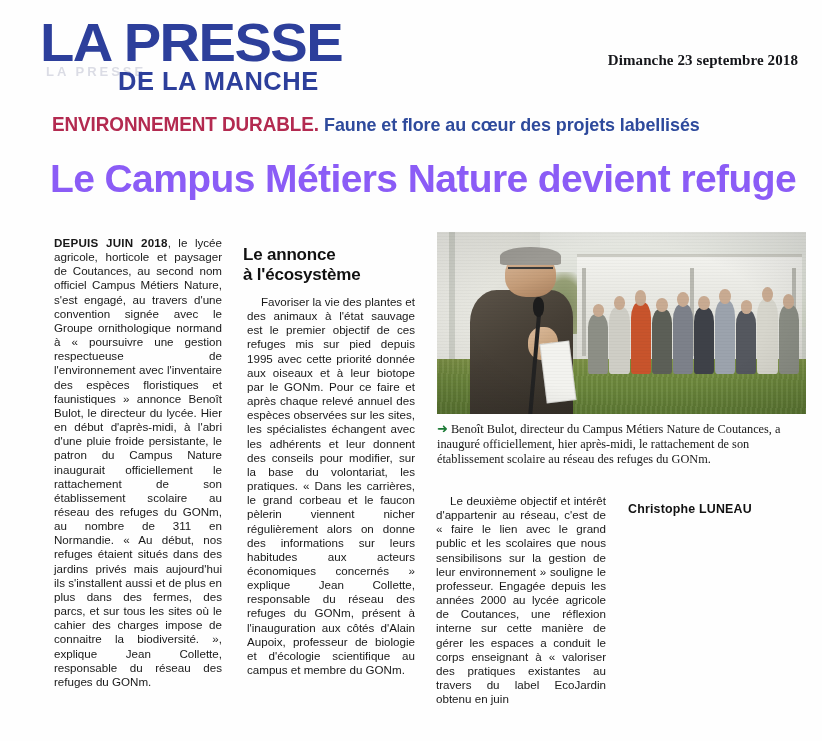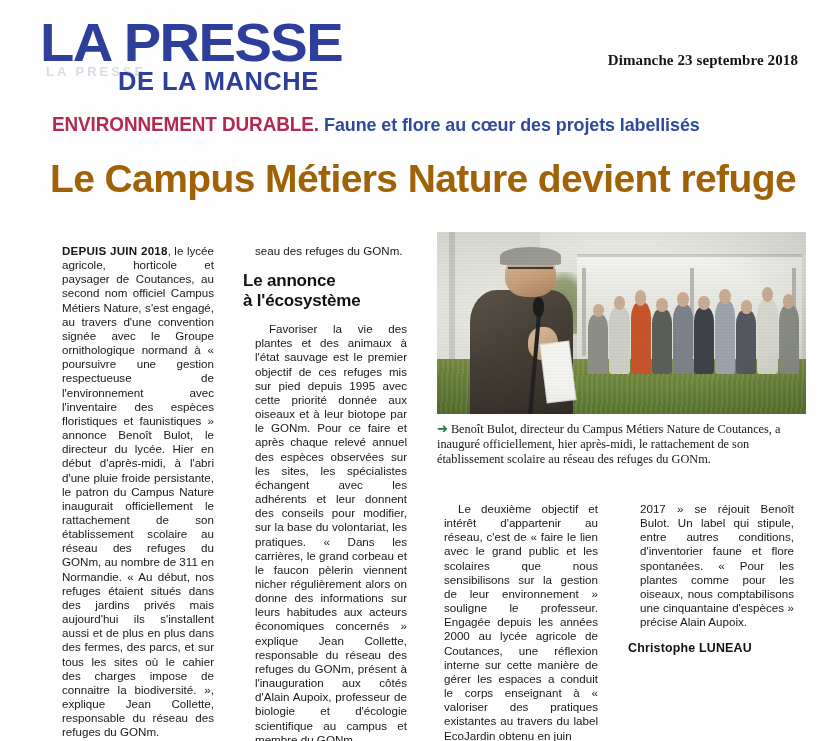--- a/index.html
+++ b/index.html
@@ -107,38 +107,38 @@
     position: absolute;
     left: 50px;
     top: 157px;
     width: 740px;
     text-align: center;
     font-family: "Liberation Sans", sans-serif;
     font-weight: bold;
     font-size: 39px;
     line-height: 44px;
     letter-spacing: -0.6px;
-    color: #a16207;
+    color: #8b5cf6;
     transform: scaleX(1.0);
     white-space: nowrap;
   }
 
   
   .col {
     position: absolute;
     font-family: "Liberation Sans", sans-serif;
     font-size: 11.6px;
     line-height: 14.15px;
     color: #181818;
     text-align: justify;
     text-justify: inter-word;
     -webkit-hyphens: none;
     hyphens: none;
   }
-  .col p { margin: 12px; }
+  .col p { margin: 4px; }
   .col p.indent { text-indent: 14px; }
   .lead-in { font-weight: bold; letter-spacing: .2px; }
 
   #col1 { left: 50px;  top: 232px; width: 176px; }
   #col2 { left: 243px; top: 232px; width: 176px; }
   #col3 { left: 432px; top: 490px; width: 178px; }
   #col4 { left: 628px; top: 490px; width: 178px; }
 
   .subhead {
     font-family: "Liberation Sans", sans-serif;
@@ -317,31 +317,29 @@
     <span class="kicker-blue">Faune et flore au cœur des projets labellisés</span>
   </div>
 
   <div class="headline">Le Campus Métiers Nature devient refuge</div>
 
   <div class="col" id="col1">
     <p><span class="lead-in">DEPUIS JUIN 2018</span><span>, le lycée agricole, horticole et paysager de Coutances, au second nom officiel Campus Métiers Nature, s'est engagé, au travers d'une convention signée avec le Groupe ornithologique normand à « poursuivre une gestion respectueuse de l'environnement avec l'inventaire des espèces floristiques et faunistiques » annonce Benoît Bulot, le directeur du lycée. Hier en début d'après-midi, à l'abri d'une pluie froide persistante, le patron du Campus Nature inaugurait officiellement le rattachement de son établissement scolaire au réseau des refuges du GONm, au nombre de 311 en Normandie. « Au début, nos refuges étaient situés dans des jardins privés mais aujourd'hui ils s'installent aussi et de plus en plus dans des fermes, des parcs, et sur tous les sites où le cahier des charges impose de connaitre la biodiversité. », explique Jean Collette, responsable du réseau des refuges du GONm.</span></p>
   </div>
 
   <div class="col" id="col2">
-    <p><span>seau des refuges du GONm.</span></p>
     <div class="subhead"><span>Le annonce</span><br><span>à l'écosystème</span></div>
     <p class="indent"><span>Favoriser la vie des plantes et des animaux à l'état sauvage est le premier objectif de ces refuges mis sur pied depuis 1995 avec cette priorité donnée aux oiseaux et à leur biotope par le GONm. Pour ce faire et après chaque relevé annuel des espèces observées sur les sites, les spécialistes échangent avec les adhérents et leur donnent des conseils pour modifier, sur la base du volontariat, les pratiques. « Dans les carrières, le grand corbeau et le faucon pèlerin viennent nicher régulièrement alors on donne des informations sur leurs habitudes aux acteurs économiques concernés » explique Jean Collette, responsable du réseau des refuges du GONm, présent à l'inauguration aux côtés d'Alain Aupoix, professeur de biologie et d'écologie scientifique au campus et membre du GONm.</span></p>
   </div>
 
   <div class="col" id="col3">
     <p class="indent"><span>Le deuxième objectif et intérêt d'appartenir au réseau, c'est de « faire le lien avec le grand public et les scolaires que nous sensibilisons sur la gestion de leur environnement » souligne le professeur. Engagée depuis les années 2000 au lycée agricole de Coutances, une réflexion interne sur cette manière de gérer les espaces a conduit le corps enseignant à « valoriser des pratiques existantes au travers du label EcoJardin obtenu en juin</span></p>
   </div>
 
   <div class="col" id="col4">
-    <p><span>2017 » se réjouit Benoît Bulot. Un label qui stipule, entre autres conditions, d'inventorier faune et flore spontanées. « Pour les plantes comme pour les oiseaux, nous comptabilisons une cinquantaine d'espèces » précise Alain Aupoix.</span></p>
     <div class="byline">Christophe LUNEAU</div>
   </div>
 
   <div class="photo-wrap">
     <div class="photo">
       <div class="ph-sky"></div>
       <div class="ph-wall"></div>
       <div class="ph-tree"></div>
       <div class="ph-tent">
         <div class="ph-tent-leg" style="left:2%"></div>

